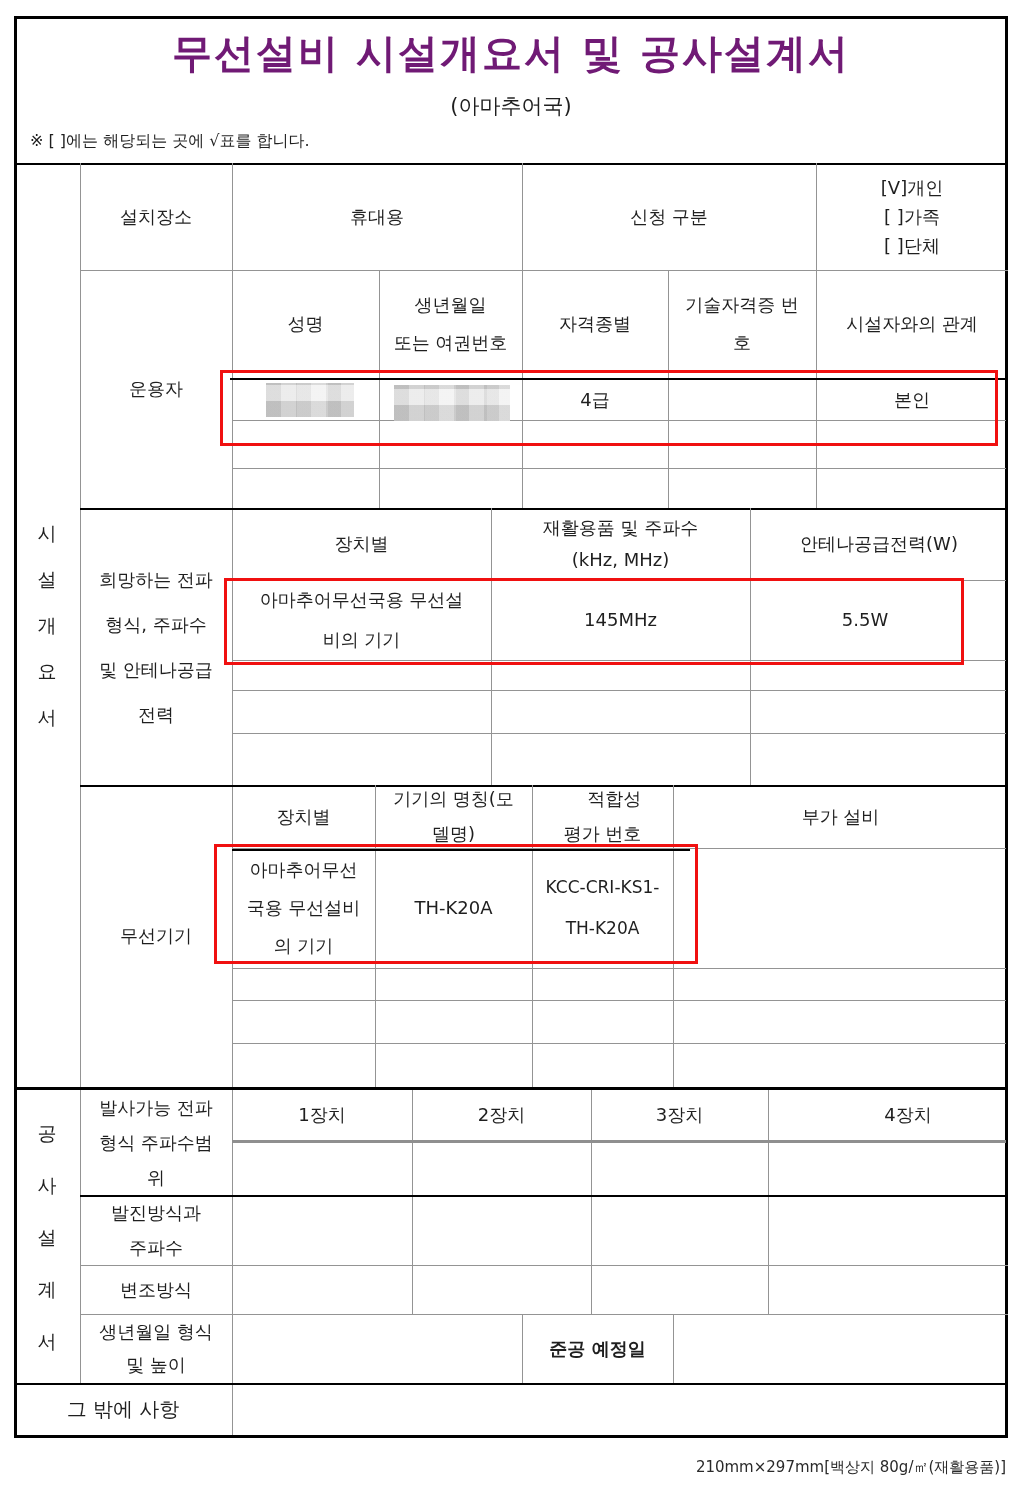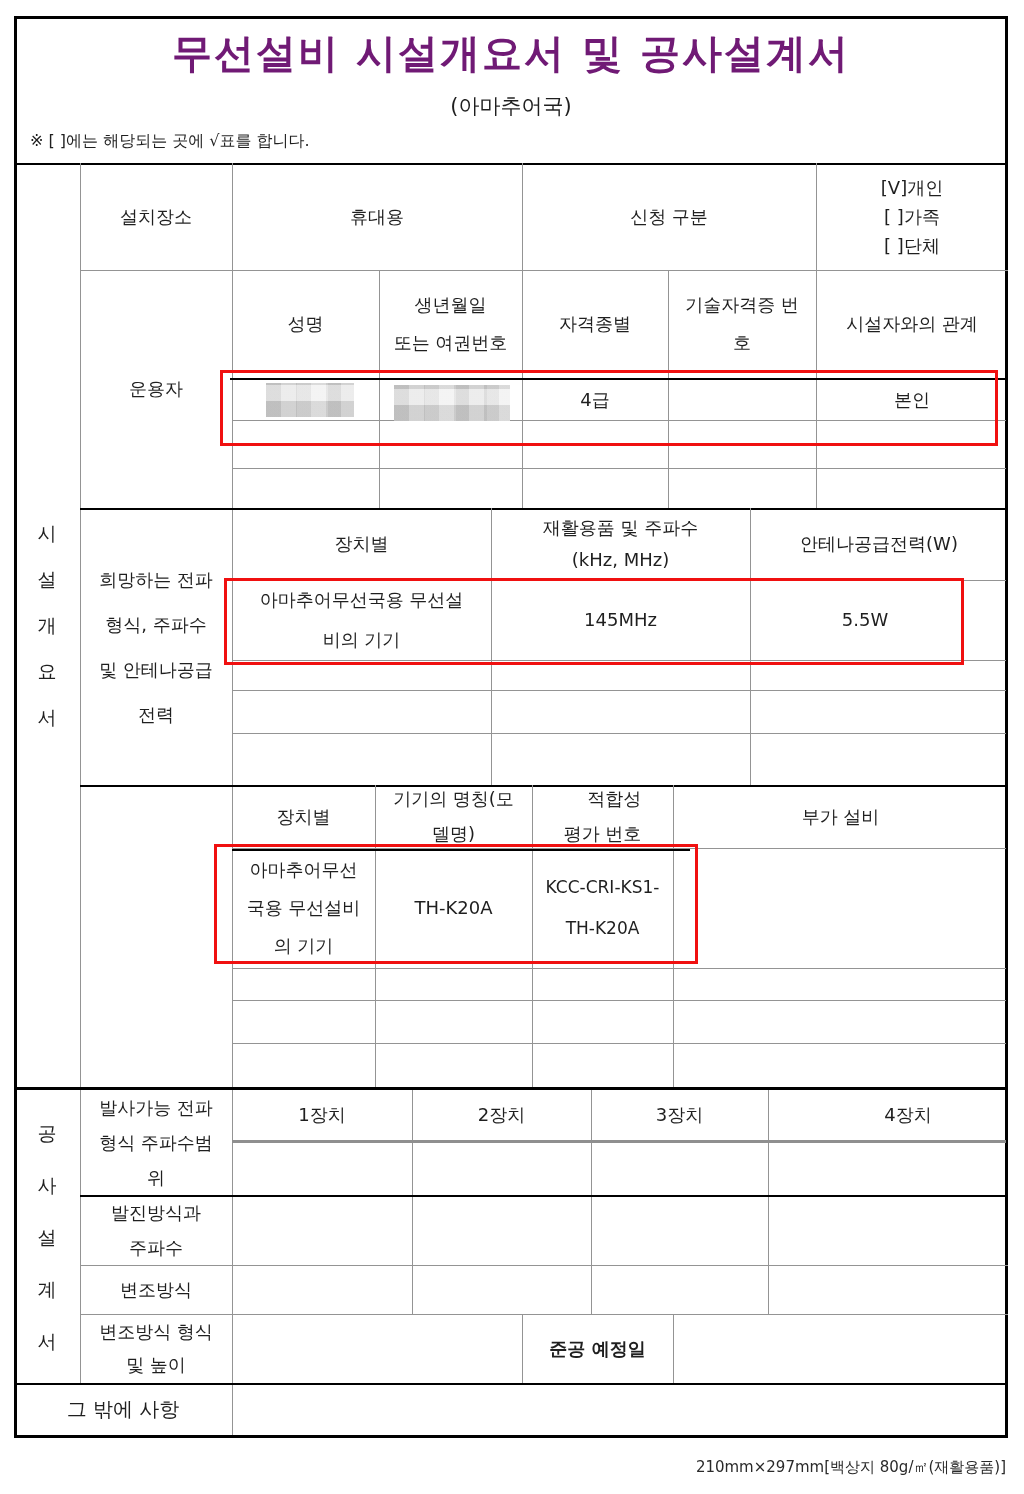--- a/index.html
+++ b/index.html
@@ -131,20 +131,21 @@
 전력</div>
   <div class="cell" style="left:232px;top:508px;width:259px;height:72px;">장치별</div>
   <div class="cell" style="left:491px;top:508px;width:259px;height:72px;line-height:1.8;">재활용품 및 주파수
 (kHz, MHz)</div>
   <div class="cell" style="left:750px;top:508px;width:258px;height:72px;">안테나공급전력(W)</div>
   <div class="cell" style="left:232px;top:580px;width:259px;height:80px;line-height:2.2;">아마추어무선국용 무선설
 비의 기기</div>
   <div class="cell" style="left:491px;top:580px;width:259px;height:80px;">145MHz</div>
   <div class="cell" style="left:750px;top:580px;width:230px;height:80px;">5.5W</div>
 
+  <div class="cell" style="left:80px;top:785px;width:152px;height:302px;">무선기기</div>
   <div class="cell" style="left:232px;top:785px;width:143px;height:63px;">장치별</div>
   <div class="cell" style="left:375px;top:783px;width:157px;height:67px;line-height:1.9;">기기의 명칭(모
 델명)</div>
   <div class="cell" style="left:532px;top:783px;width:141px;height:67px;line-height:1.9;text-align:right;">적합성
 평가 번호</div>
   <div class="cell" style="left:673px;top:785px;width:335px;height:63px;">부가 설비</div>
   <div class="cell" style="left:232px;top:848px;width:143px;height:120px;line-height:2.1;">아마추어무선
 국용 무선설비
 의 기기</div>
   <div class="cell" style="left:375px;top:848px;width:157px;height:120px;">TH-K20A</div>
@@ -155,21 +156,21 @@
 형식 주파수범
 위</div>
   <div class="cell" style="left:232px;top:1090px;width:180px;height:50px;">1장치</div>
   <div class="cell" style="left:412px;top:1090px;width:179px;height:50px;">2장치</div>
   <div class="cell" style="left:591px;top:1090px;width:177px;height:50px;text-align:center;">3장치</div>
   <div class="cell" style="left:768px;top:1090px;width:240px;height:50px;margin-left:20px;">4장치</div>
 
   <div class="cell" style="left:80px;top:1195px;width:152px;height:70px;line-height:1.95;">발진방식과
 주파수</div>
   <div class="cell" style="left:80px;top:1265px;width:152px;height:49px;">변조방식</div>
-  <div class="cell" style="left:80px;top:1314px;width:152px;height:69px;line-height:1.8;">변조방식 형식
+  <div class="cell" style="left:80px;top:1314px;width:152px;height:69px;line-height:1.8;">생년월일 형식
 및 높이</div>
   <div class="cell" style="left:522px;top:1314px;width:151px;height:69px;font-weight:bold;">준공 예정일</div>
   <div class="cell" style="left:14px;top:1383px;width:218px;height:52px;font-size:20px;">그 밖에 사항</div>
 
   <div class="redbox" style="left:220px;top:370px;width:772px;height:70px;"></div>
   <div class="redbox" style="left:224px;top:578px;width:734px;height:81px;"></div>
   <div class="redbox" style="left:214px;top:844px;width:478px;height:114px;"></div>
 
   <div class="footer">210mm×297mm[백상지 80g/㎡(재활용품)]</div>
 

